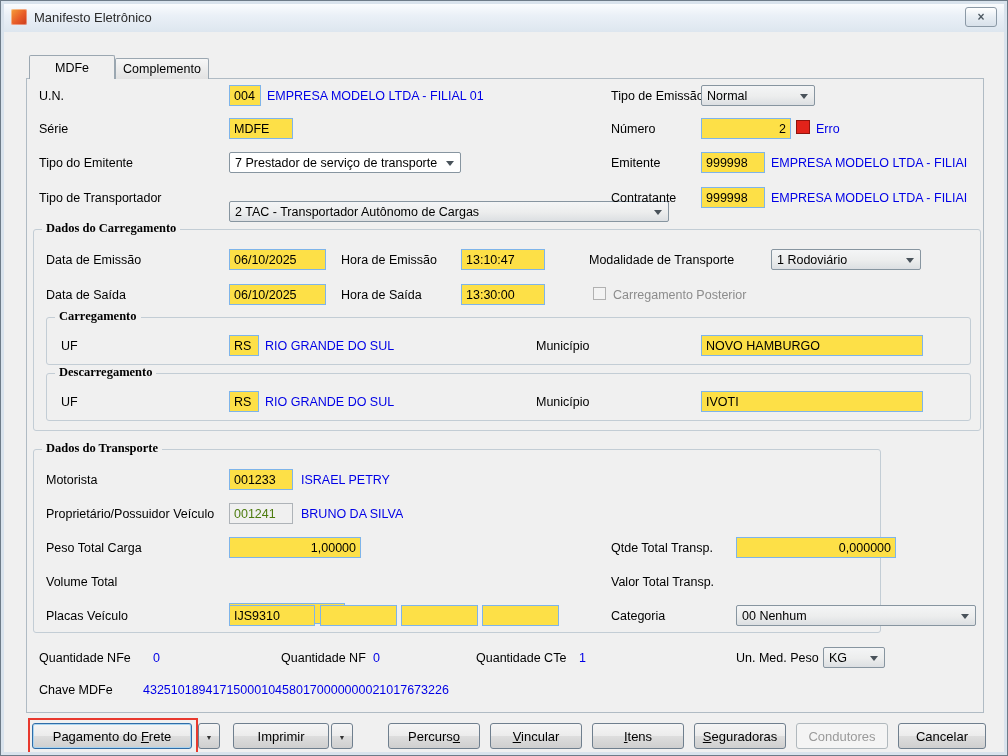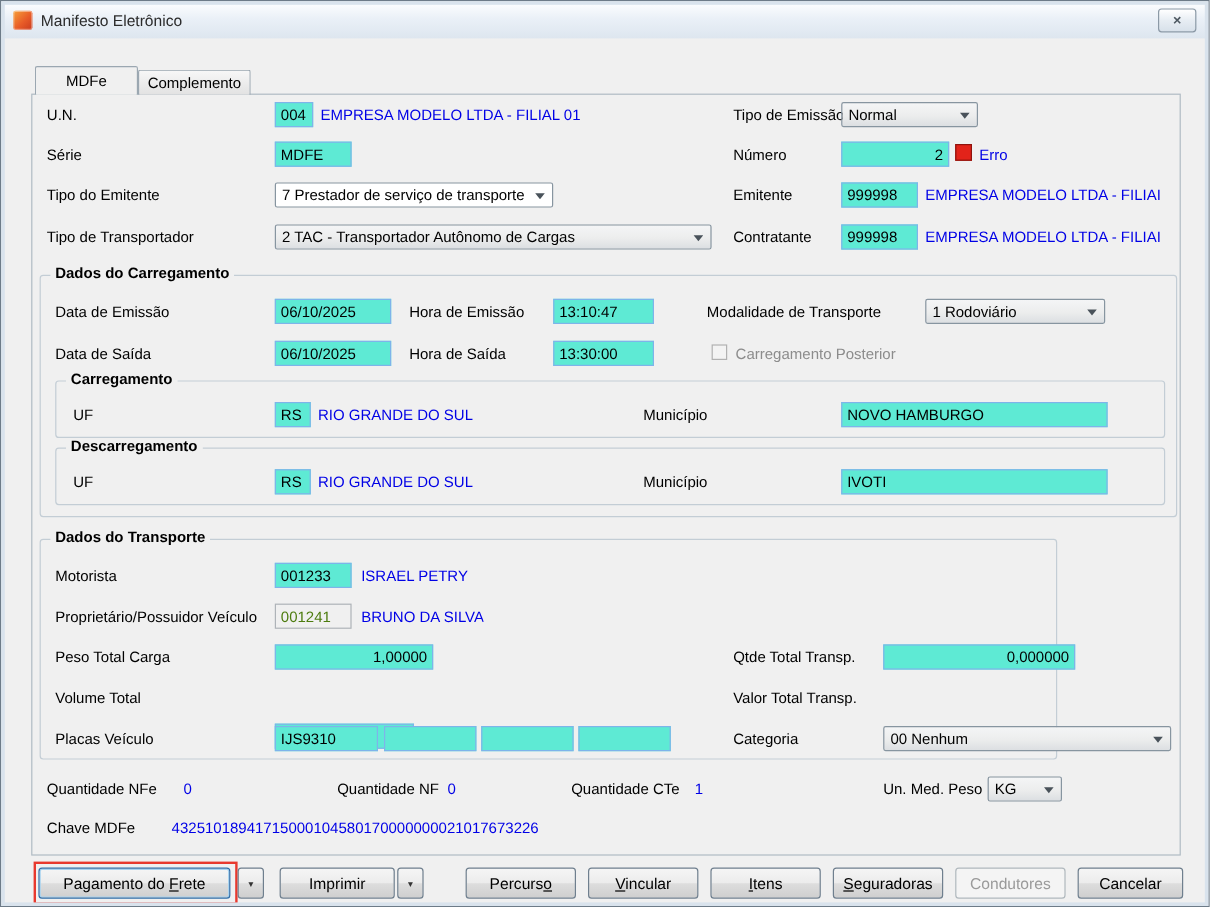--- a/index.html
+++ b/index.html
@@ -21,32 +21,32 @@
   .tab.active { left:28px; top:54px; width:86px; height:24px; background:#f0f0f0;
     border:1px solid #9ba7b1; border-bottom:none; border-radius:2px 2px 0 0; }
   .tab.inactive { left:114px; top:57px; width:94px; height:21px; background:linear-gradient(#f7f7f7,#e2e2e2);
     border:1px solid #9ba7b1; border-bottom:none; border-radius:2px 2px 0 0; z-index:1; }
   .tabpage { position:absolute; left:25px; top:77px; width:958px; height:635px; background:#f0f0f0; border:1px solid #b0bbc4; z-index:0; }
 
   .lbl { position:absolute; white-space:nowrap; }
   .lbl.gray { color:#8c8c8c; }
   .bval { position:absolute; white-space:nowrap; color:#0000e6; overflow:hidden; }
 
-  .tb { position:absolute; height:21px; border:1px solid #7eb4ea; background:#5eead4; font:inherit; color:#000; padding:1px 4px; }
+  .tb { position:absolute; height:21px; border:1px solid #7eb4ea; background:#fde047; font:inherit; color:#000; padding:1px 4px; }
   .tb.right { text-align:right; }
   .tb.dis { background:#f0f0f0; border-color:#aeb3b8; color:#4d7c0f; }
 
   .combo { position:absolute; height:21px; border:1px solid #8795a0; border-radius:2px;
     background:linear-gradient(#f4f5f6,#eceded 55%,#dcdfe2); display:flex; align-items:center; padding:0 20px 0 5px; white-space:nowrap; overflow:hidden; }
   .combo.white { background:#fff; }
   .carrow { position:absolute; right:6px; top:8px; width:0; height:0;
     border-left:4px solid transparent; border-right:4px solid transparent; border-top:5px solid #49525a; }
 
   .group { position:absolute; border:1px solid #c3cdd5; border-radius:3px; }
-  .gtitle { position:absolute; top:-9px; left:8px; background:#f0f0f0; padding:0 4px; font-weight:bold; white-space:nowrap; }
+  .gtitle { position:absolute; top:-9px; left:8px; background:#f0f0f0; padding:0 4px; font-weight:bold; white-space:nowrap;font-family:Liberation Serif, serif; }
 
   .cb { position:absolute; width:13px; height:13px; border:1px solid #b1b1b1; background:#f3f3f3; }
 
   .errbox { position:absolute; width:14px; height:14px; background:#e2231a; border:1px solid #8f130d; }
 
   .btn { position:absolute; height:26px; border:1px solid #6f7f8e; border-radius:3px; font:inherit; font-size:13px; color:#000;
     background:linear-gradient(#f5f5f5,#ececec 48%,#dddddd 52%,#cfcfcf); cursor:default; }
   .btn.focused { border-color:#2f6da8; box-shadow:inset 0 0 0 1px #a9d3ef; }
   .btn.disabled { background:#f4f4f4; border-color:#b0b8bd; color:#9a9a9a; }
   .btn .mn { text-decoration:underline; }
@@ -93,21 +93,21 @@
   <span class="lbl" style="left:38px;top:155px">Tipo do Emitente</span>
   <div class="combo white" style="left:228px;top:151px;width:232px">
     <span>7 Prestador de serviço de transporte</span>
     <i class="carrow"></i>
   </div>
   <span class="lbl" style="left:610px;top:155px">Emitente</span>
   <input class="tb" style="left: 700px; top: 151px; width: 64px;" value="999998">
   <span class="bval" style="left:770px;top:155px;width:212px">EMPRESA MODELO LTDA - FILIAI</span>
 
   <span class="lbl" style="left:38px;top:190px">Tipo de Transportador</span>
-  <div class="combo" style="left:228px;top:186px;width:364px">
+  <div class="combo" style="left:228px;top:200px;width:440px">
     <span>2 TAC - Transportador Autônomo de Cargas</span>
     <i class="carrow"></i>
   </div>
   <span class="lbl" style="left:610px;top:190px">Contratante</span>
   <input class="tb" style="left: 700px; top: 186px; width: 64px;" value="999998">
   <span class="bval" style="left:770px;top:190px;width:212px">EMPRESA MODELO LTDA - FILIAI</span>
 
   <div class="group" style="left:32px;top:228px;width:948px;height:202px">
     <span class="gtitle">Dados do Carregamento</span>
   </div>

